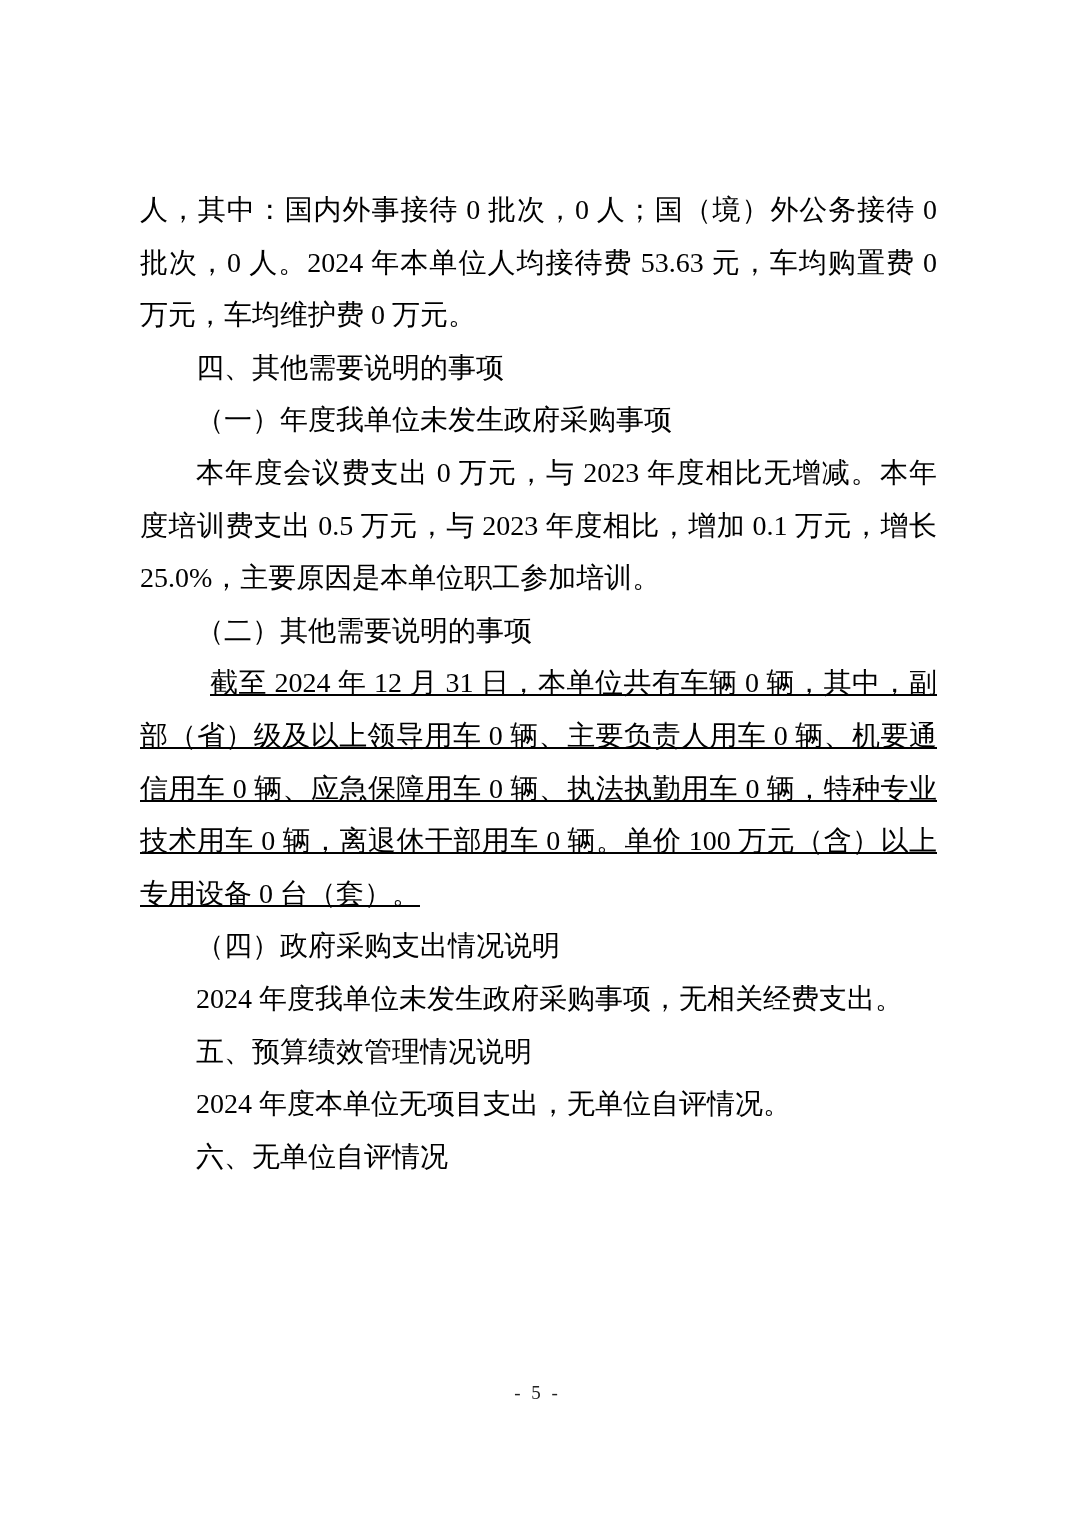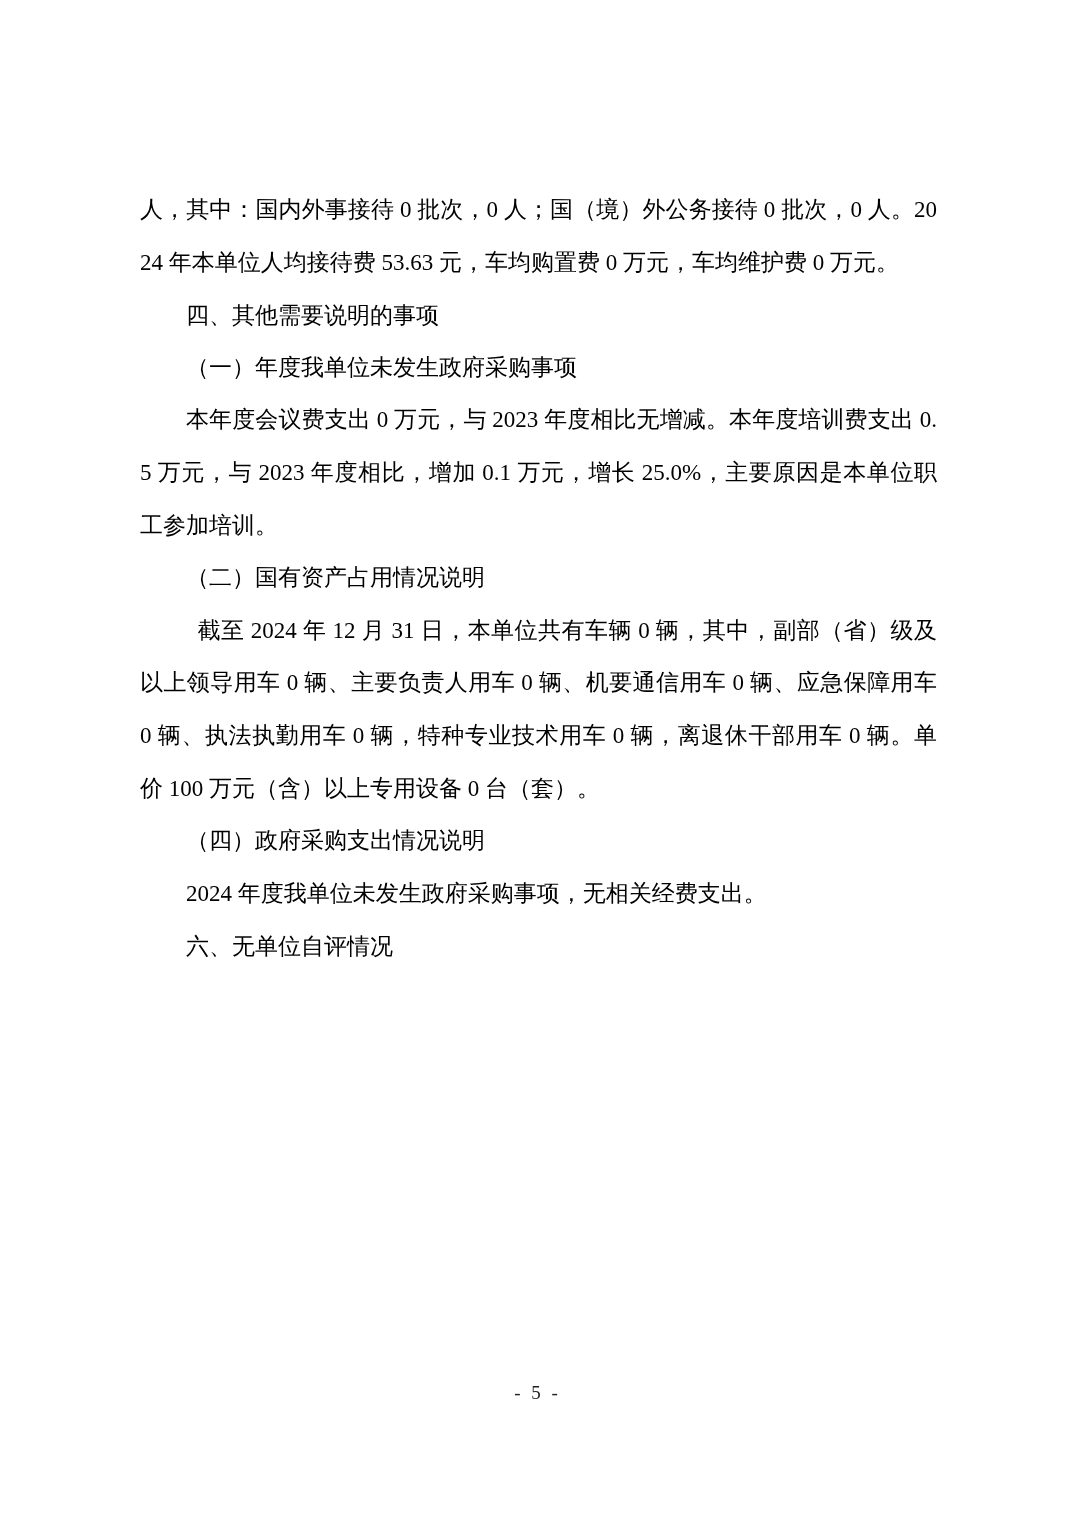--- a/index.html
+++ b/index.html
@@ -19,39 +19,39 @@
   .content {
     position: absolute;
     left: 140px;
     top: 184px;
     width: 797px;
     text-align: justify;
   }
   .content p, .content h2 {
     margin: 0;
     padding: 0;
-    font-size: 23px;
+    font-size: 28px;
     line-height: 52.6px;
     font-weight: normal;
     word-break: break-all;
   }
   
   .h-bold {
     font-family: Liberation Sans, sans-serif;
     font-weight: bold;
     text-indent: 2em;
   }
   
   .sub {
     font-family: "Liberation Serif", "DejaVu Serif", serif;
     text-indent: 2em;
   }
   
   .indent { text-indent: 2em; }
-  .indent-wide { text-indent: 2.5em; }
+  .indent-wide { text-indent: 2.5em; text-decoration: underline; }
   .no-indent { text-indent: 0; }
   .footer {
     position: absolute;
     left: 0;
     right: 0;
     top: 1382px;
     text-align: center;
     font-size: 19px;
     letter-spacing: 3px;
     color: #222222;
@@ -65,31 +65,33 @@
   <div class="content">
 
     <p class="no-indent">人，其中：国内外事接待 0 批次，0 人；国（境）外公务接待 0 批次，0 人。2024 年本单位人均接待费 53.63 元，车均购置费 0 万元，车均维护费 0 万元。</p>
 
     <h2 class="h-bold">四、其他需要说明的事项</h2>
 
     <p class="sub">（一）年度我单位未发生政府采购事项</p>
 
     <p class="indent">本年度会议费支出 0 万元，与 2023 年度相比无增减。本年度培训费支出 0.5 万元，与 2023 年度相比，增加 0.1 万元，增长 25.0%，主要原因是本单位职工参加培训。</p>
 
-    <p class="sub">（二）国有资产占用情况说明</p>
+    <p class="sub">（二）其他需要说明的事项</p>
 
 
 
     <p class="indent-wide">截至 2024 年 12 月 31 日，本单位共有车辆 0 辆，其中，副部（省）级及以上领导用车 0 辆、主要负责人用车 0 辆、机要通信用车 0 辆、应急保障用车 0 辆、执法执勤用车 0 辆，特种专业技术用车 0 辆，离退休干部用车 0 辆。单价 100 万元（含）以上专用设备 0 台（套）。</p>
 
     <p class="sub">（四）政府采购支出情况说明</p>
 
     <p class="indent">2024 年度我单位未发生政府采购事项，无相关经费支出。</p>
 
+    <h2 class="h-bold">五、预算绩效管理情况说明</h2>
 
+    <p class="indent">2024 年度本单位无项目支出，无单位自评情况。</p>
 
     <h2 class="h-bold">六、无单位自评情况</h2>
 
 
   </div>
 
   <div class="footer">- 5 -</div>
 </div>
 
 </body></html>

